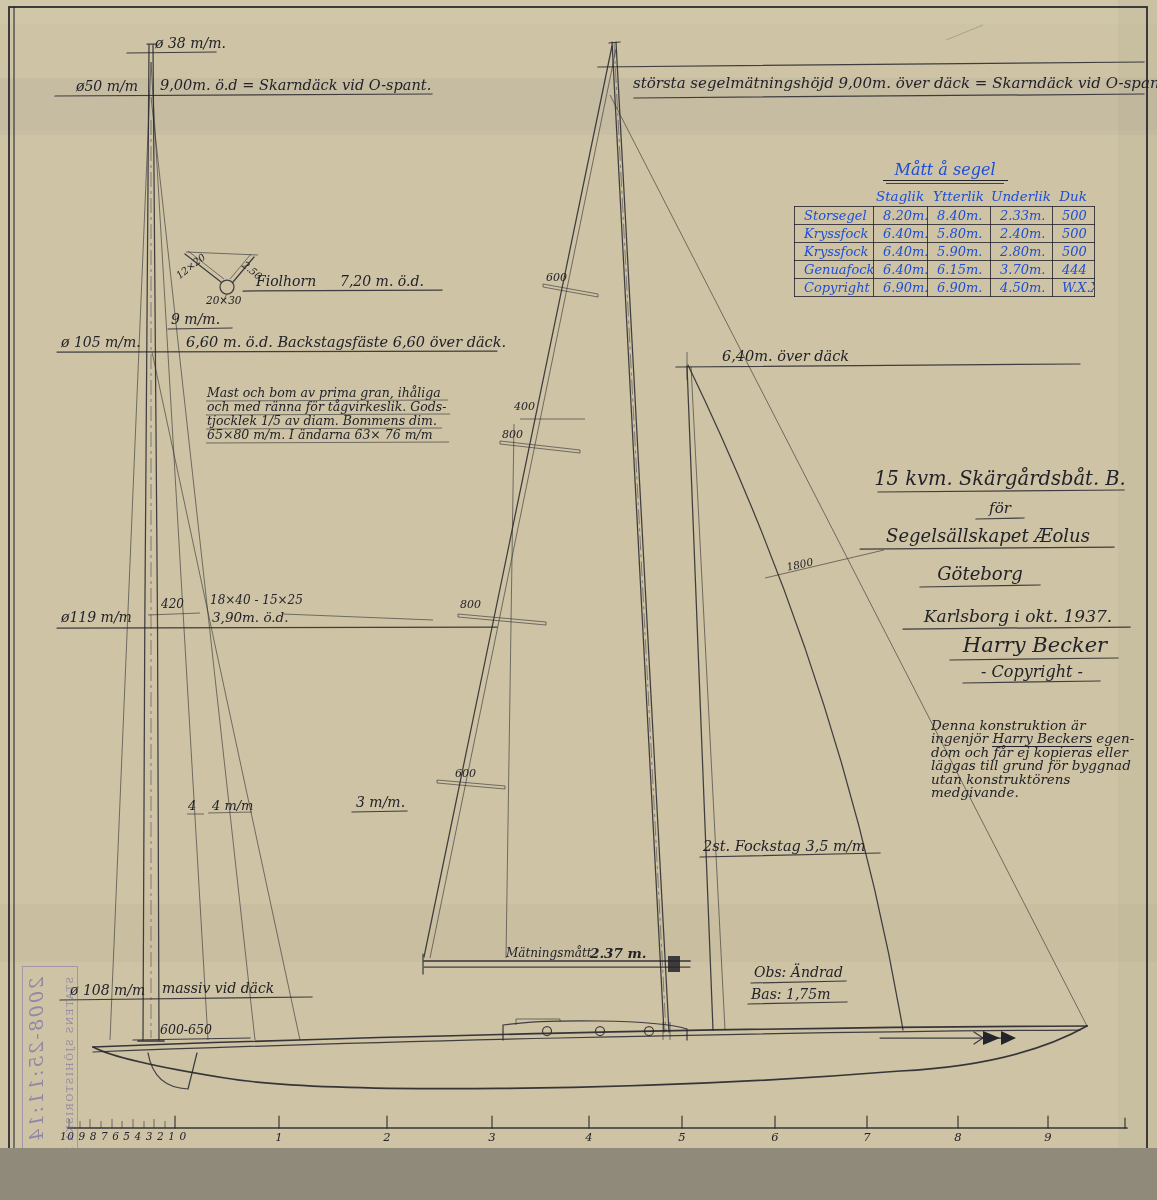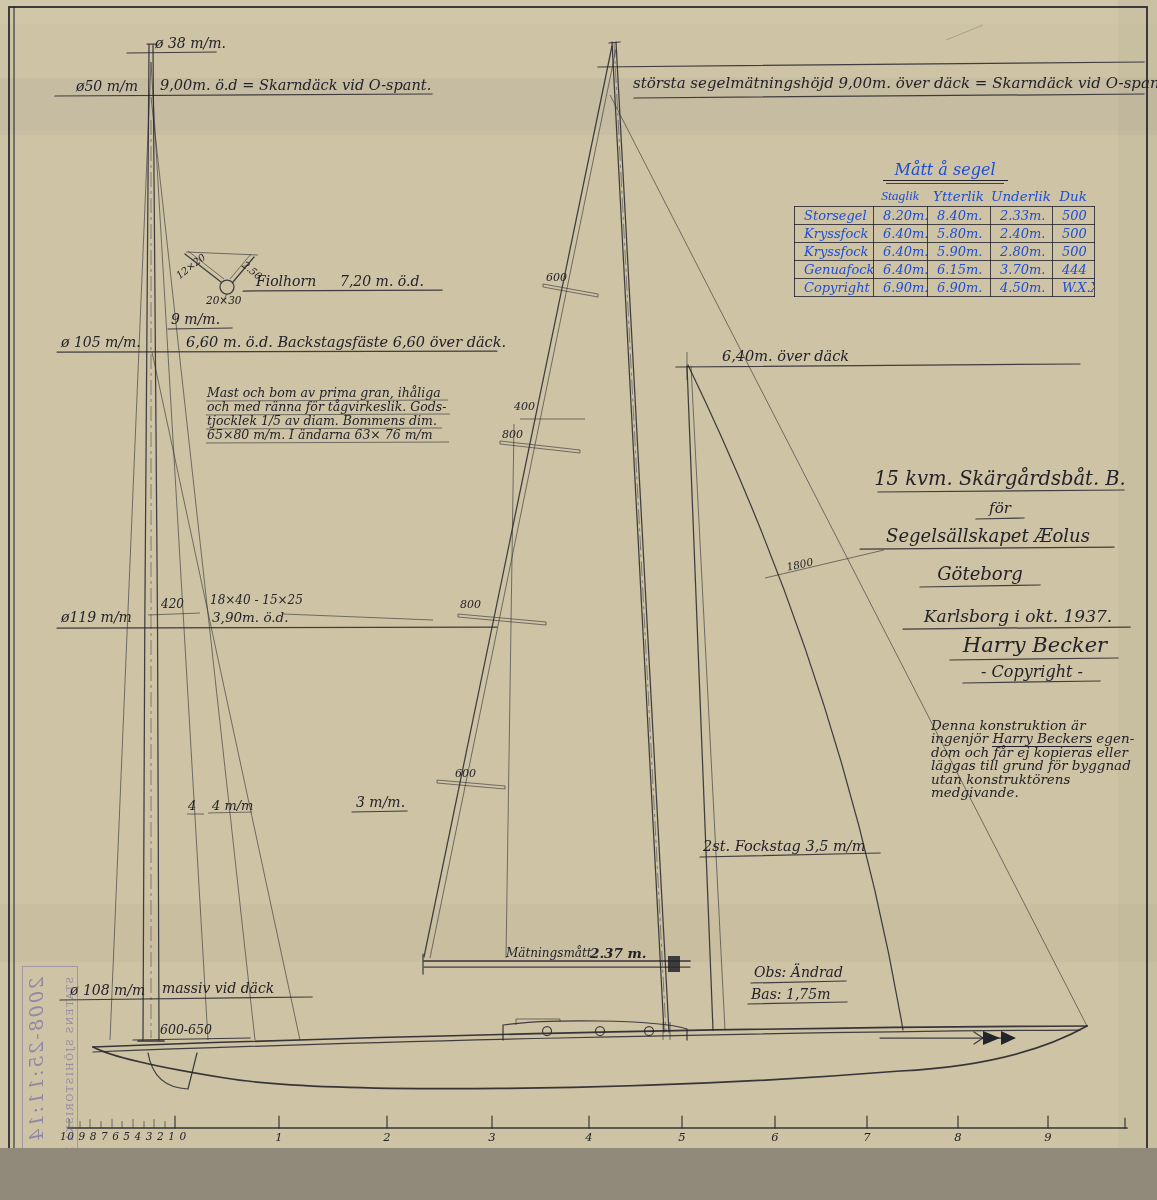--- a/index.html
+++ b/index.html
@@ -14,21 +14,21 @@
   .dash{stroke:#2a2a32;stroke-width:.8;fill:none;stroke-opacity:.6;stroke-dasharray:15 4 3 4;}
   .fr{stroke:#1c1c22;stroke-width:1.8;fill:none;stroke-opacity:.9;}
   .t{font-family:"DejaVu Serif",serif;font-style:italic;fill:#22222a;}
   .tb{font-weight:bold;}
   .sail-table{position:absolute;left:794px;top:160px;width:302px;color:#1d4ed8;font-style:italic;}
   .sail-table .ttl{text-align:center;font-size:16px;}
   .sail-table .ttl span{display:inline-block;border-bottom:1px solid #22222a;padding:0 12px 1px;}
   .sail-table .ttl2{width:118px;margin:2px auto 4px;border-top:1px solid rgba(34,34,42,.8);}
   .sail-table .hdr{display:flex;font-size:13.5px;margin-bottom:2px;}
   .sail-table .hdr span{text-align:center;}
-  .c0{width:79px;} .c1{width:54px;font-family:Liberation Serif, serif;} .c2{width:63px;} .c3{width:62px;} .c4{width:42px;}
+  .c0{width:79px;} .c1{width:54px;} .c2{width:63px;} .c3{width:62px;} .c4{width:42px;}
   table.grid{border-collapse:collapse;table-layout:fixed;width:300px;}
   table.grid td{border:1px solid rgba(30,30,40,.8);height:17px;font-size:13px;
                 padding:0 9px;white-space:nowrap;overflow:hidden;}
   table.grid td.num{text-align:center;}
   .cpara{position:absolute;left:931px;top:719px;width:218px;font-size:13.5px;
          line-height:13.4px;font-style:italic;color:#22222a;}
   .cpara u{text-decoration:none;border-bottom:1px solid #22222a;}
   .stamp{position:absolute;left:22px;top:684px;width:56px;height:282px;}
   .stamp-inner{width:282px;height:56px;transform-origin:0 0;
       transform:translate(0,282px) rotate(-90deg) scaleX(-1);

